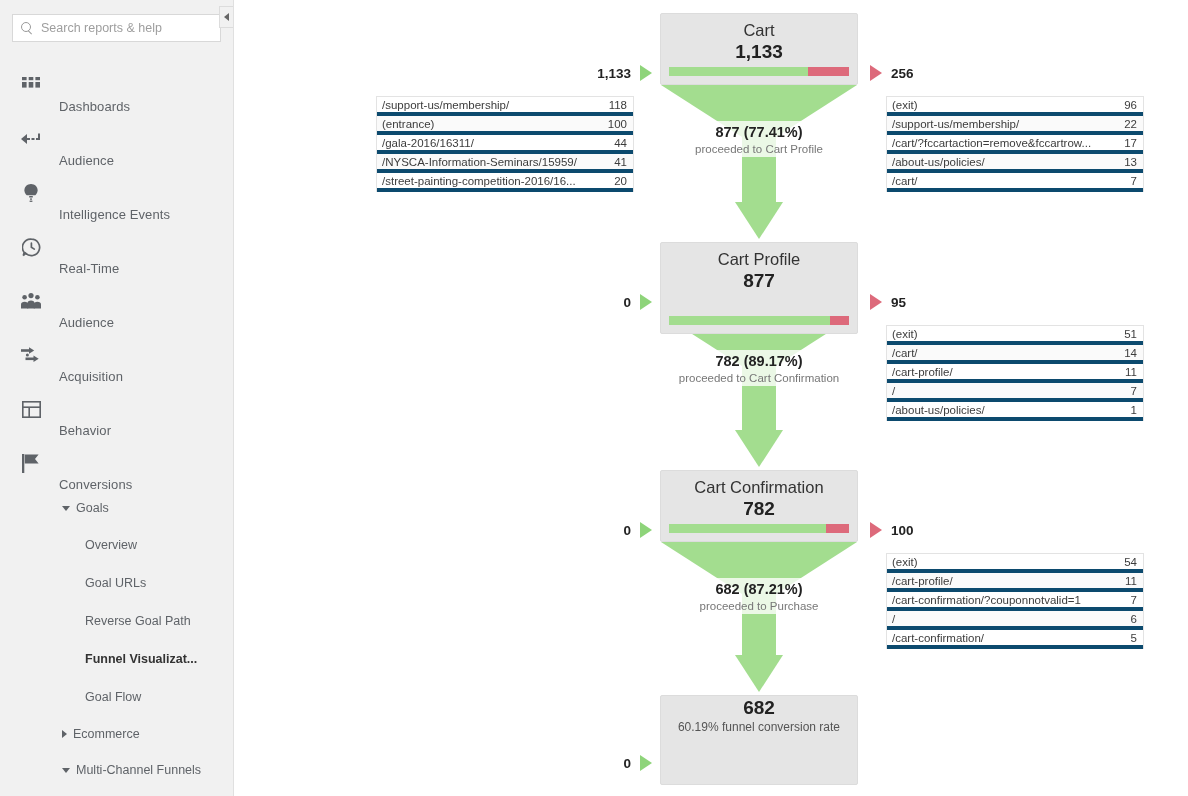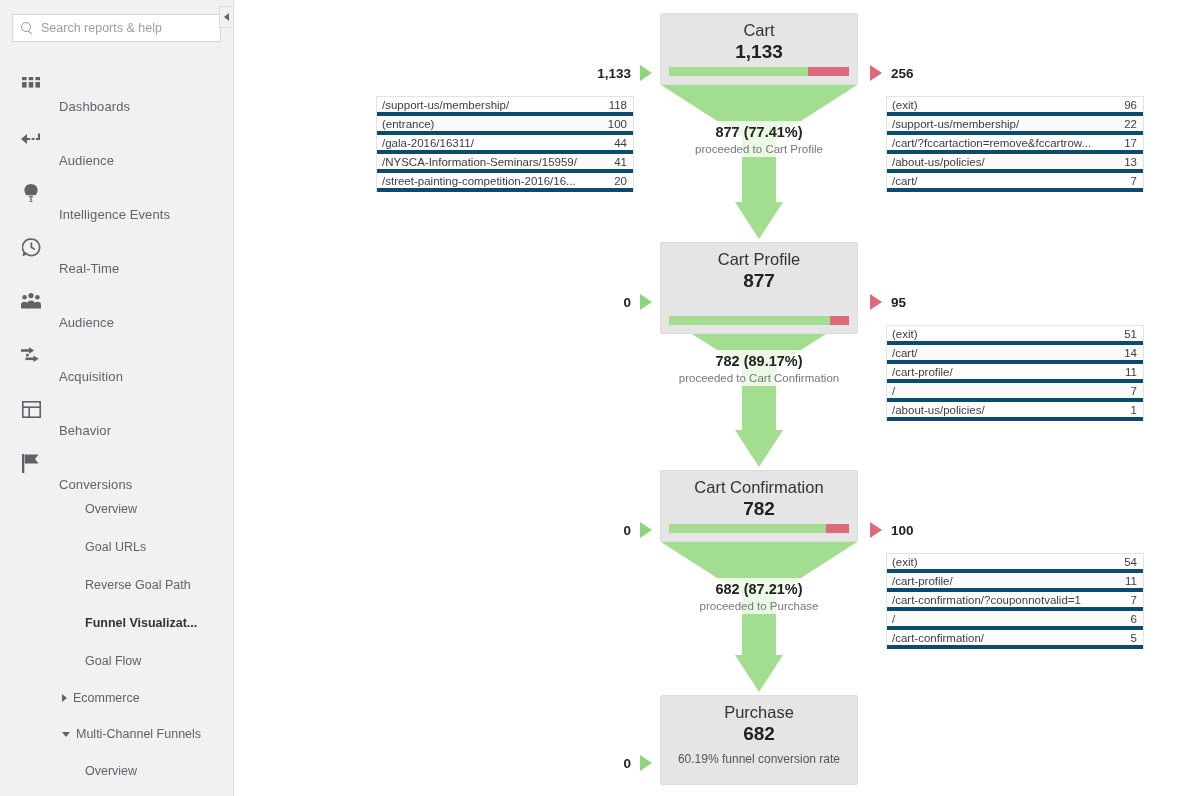--- a/index.html
+++ b/index.html
@@ -179,21 +179,20 @@
     display: flex;
     background: #e8e8e8;
   }
   .step-bar .seg-green { background: #a3dd8f; height: 100%; }
   .step-bar .seg-red   { background: #dd6a7b; height: 100%; }
 
   .step-note {
     text-align: center;
     font-size: 12px;
     color: #555;
-    margin-top: 6px;
   }
 
   
   .side-val {
     position: absolute;
     display: flex; align-items: center;
     z-index: 6;
     font-size: 13.5px;
     font-weight: bold;
     color: #222;
@@ -368,20 +367,24 @@
             <rect x="0" y="0" width="2.3" height="19"></rect>
             <path d="M2.8 0.6h13.8l-3.6 4.4 3.6 4.4H2.8z"></path>
           </svg>
         </span>
         <span class="nav-label">Conversions</span>
       </div>
     </div>
 
   <div id="nav-sub">
       <div class="sub-group">
+        <div class="sub-head">
+          <span class="caret open"></span>
+          <span>Goals</span>
+        </div>
         <div class="leaf">Overview</div>
         <div class="leaf">Goal URLs</div>
         <div class="leaf">Reverse Goal Path</div>
         <div class="leaf active">Funnel Visualizat...</div>
         <div class="leaf">Goal Flow</div>
       </div>
       <div class="sub-group">
         <div class="sub-head">
           <span class="caret closed"></span>
           <span>Ecommerce</span>
@@ -543,21 +546,20 @@
         <div class="url-row">
           <span class="url-path">/</span>
           <span class="url-count">6</span>
         </div>
         <div class="url-row">
           <span class="url-path">/cart-confirmation/</span>
           <span class="url-count">5</span>
         </div>
       </div>
       <div class="step-box" style="left: 426px; top: 695px; width: 198px; height: 90px;">
-        <div class="step-title">Purchase</div>
         <div class="step-count">682</div>
         <div class="step-note">60.19% funnel conversion rate</div>
       </div>
       <div class="side-val left" style="left: 326px; top: 755px; width: 92px;">
         <span class="num">0</span>
         <span class="tri-right-green"></span>
       </div>
       <div class="flow-label" style="left: 395px; top: 123px;">
         <div class="flow-main">877 (77.41%)</div>
         <div class="flow-sub">proceeded to Cart Profile</div>

